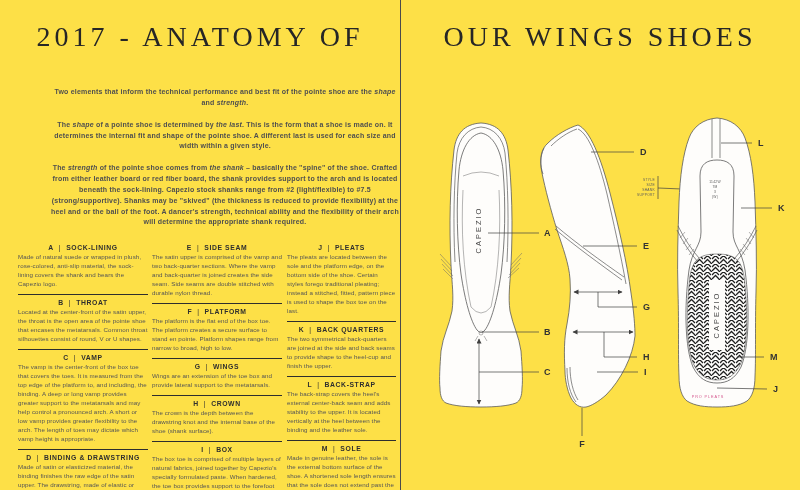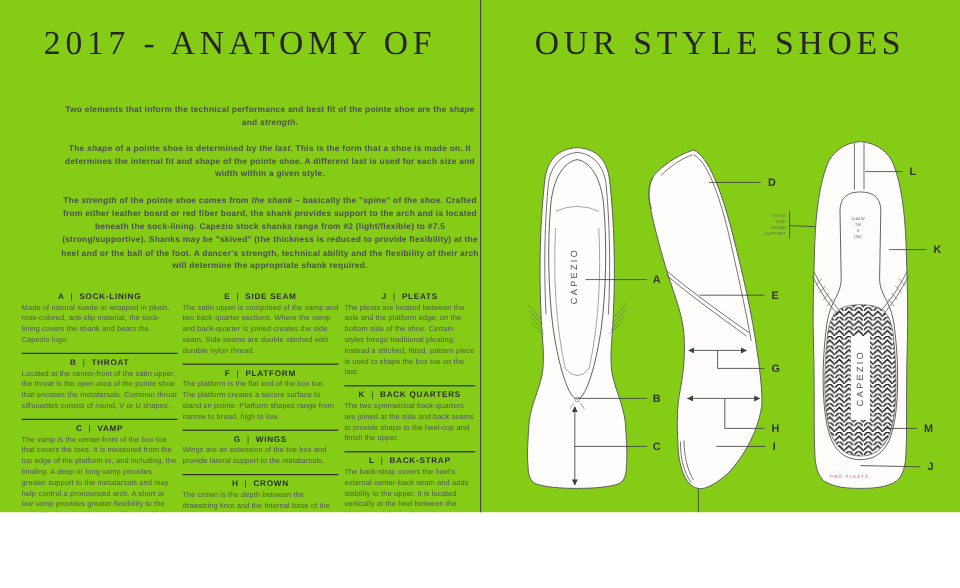--- a/index.html
+++ b/index.html
@@ -1,18 +1,18 @@
 <!DOCTYPE html>
 <html><head>
 <meta charset="utf-8">
 <style>
   html,body{margin:0;padding:0;}
   .page{
-    position:relative;width:800px;height:427px;overflow:hidden;
-    background:#84cc16;font-family:"Liberation Sans",sans-serif;color:#4a4a4a;
+    position:relative;width:800px;height:490px;overflow:hidden;
+    background:#fde047;font-family:"Liberation Sans",sans-serif;color:#4a4a4a;
   }
   .divider{position:absolute;left:400px;top:0;width:1px;height:490px;background:#4b4b4b;}
   .title{
     position:absolute;top:21px;width:400px;text-align:center;
     font-family:"Liberation Serif",serif;font-size:28px;letter-spacing:4px;
     color:#262626;white-space:nowrap;
   }
   .title-left{left:0;}
   .title-right{left:400px;}
   .intro{
@@ -44,21 +44,21 @@
   svg .tiny{font-family:"Liberation Sans",sans-serif;font-size:3.3px;fill:#5a5a5a;letter-spacing:0.3px;}
   svg .pink{font-family:"Liberation Sans",sans-serif;font-size:3.8px;letter-spacing:0.9px;fill:#d4548c;}
 </style>
 </head>
 <body>
 
 <div class="page">
   <div class="divider"></div>
 
   <div class="title title-left">2017 - ANATOMY OF</div>
-  <div class="title title-right">OUR STYLE SHOES</div>
+  <div class="title title-right">OUR WINGS SHOES</div>
 
   <div class="intro">
     <p><span>Two elements that inform the technical performance and best fit of the pointe shoe are the </span><span class="it">shape</span><span> and </span><span class="it">strength</span><span>.</span></p>
     <p><span>The </span><span class="it">shape</span><span> of a pointe shoe is determined by </span><span class="it">the last</span><span>. This is the form that a shoe is made on. It determines the internal fit and shape of the pointe shoe. A different last is used for each size and width within a given style.</span></p>
     <p><span>The </span><span class="it">strength</span><span> of the pointe shoe comes from </span><span class="it">the shank</span><span> – basically the "spine" of the shoe. Crafted from either leather board or red fiber board, the shank provides support to the arch and is located beneath the sock-lining. Capezio stock shanks range from #2 (light/flexible) to #7.5 (strong/supportive). Shanks may be "skived" (the thickness is reduced to provide flexibility) at the heel and or the ball of the foot. A dancer's strength, technical ability and the flexibility of their arch will determine the appropriate shank required.</span></p>
   </div>
 
   <div class="col col1">
     <div class="entry">
       <div class="entry-head"><span>A</span><span class="pipe">|</span><span>SOCK-LINING</span></div>

